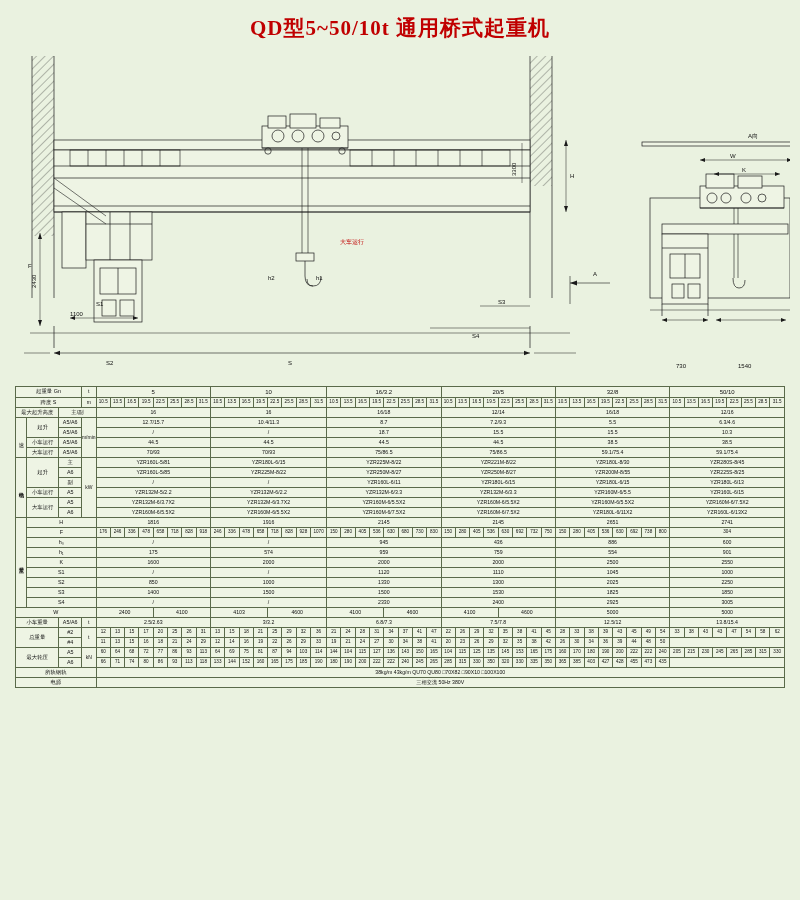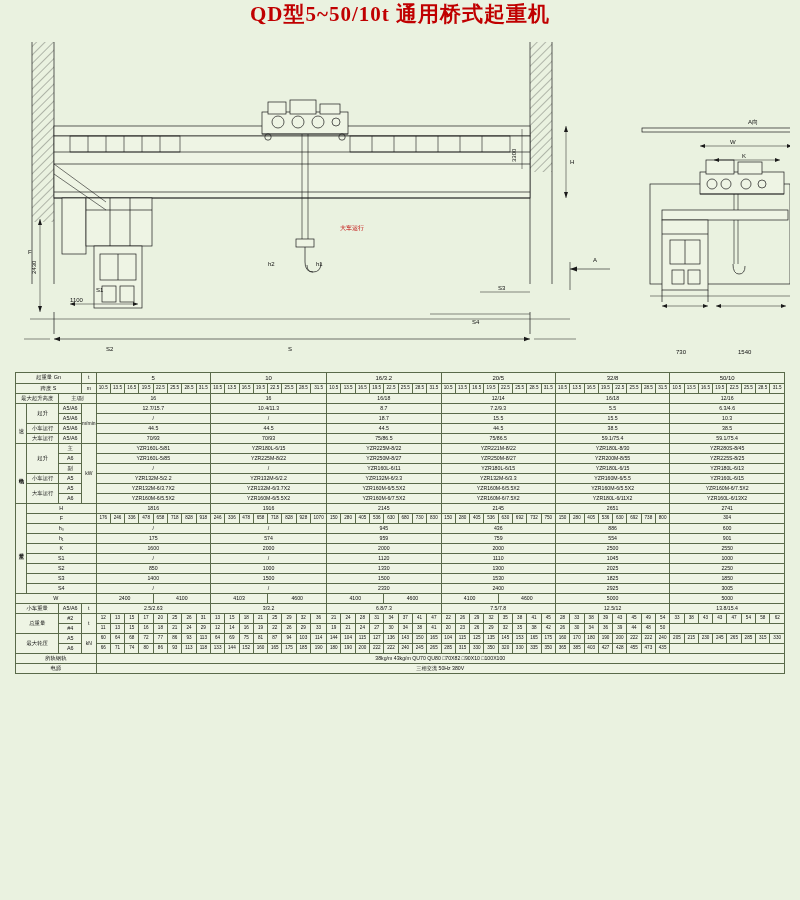--- a/index.html
+++ b/index.html
@@ -10,20 +10,21 @@
     color:#111;
     overflow:hidden;
     position:relative;
   }
   .title{
     text-align:center;
     font-family:"Liberation Serif", serif;
     font-weight:bold;
     font-size:21px;
     color:#c00000;
+    padding-top:14px;
     letter-spacing:1px;
   }
   .drawing{
     position:relative;
     width:780px;height:330px;
     margin:6px auto 0 auto;
   }
   .drawing svg{display:block;}
   table.spec{
     border-collapse:collapse;

